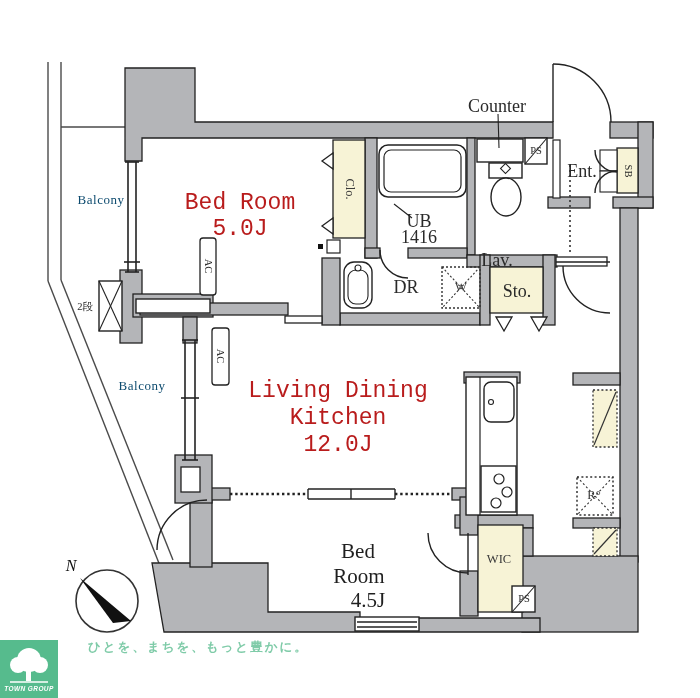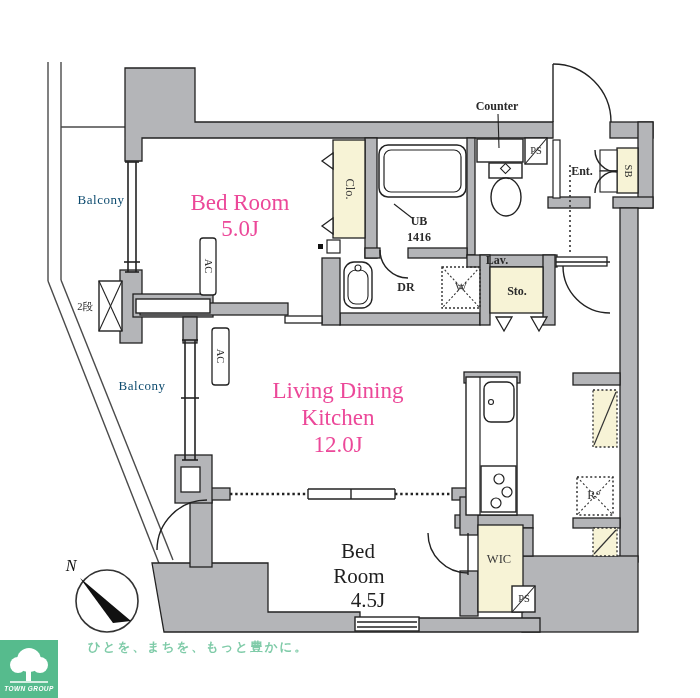--- a/index.html
+++ b/index.html
@@ -4,23 +4,23 @@
 <style>
   * { margin:0; padding:0; box-sizing:border-box; }
   html,body { width:700px; height:698px; background:#ffffff; overflow:hidden; }
   #stage { position:relative; width:700px; height:698px; background:#fff;
            font-family:"Liberation Serif","DejaVu Serif",serif; }
   #plan-svg { position:absolute; left:0; top:0; }
   .lbl { position:absolute; transform:translate(-50%,-50%); white-space:nowrap;
          color:#2e2e2e; line-height:1.05; text-align:center; }
   .lbl-left { transform:translate(0,-50%); text-align:center; }
   .vert { transform:translate(-50%,-50%) rotate(90deg); }
-  .serif-xl { font-size:23px; color:#ec4899; }
+  .serif-xl { font-size:23px; color:#b91c1c;font-family:Liberation Mono, monospace; }
   .serif-lg { font-size:21px; color:#1f1f1f;margin-top:19px; }
-  .serif-md { font-size:12px; color:#2a2a2a;font-weight:bold; }
+  .serif-md { font-size:18px; color:#2a2a2a; }
   .serif-sm { font-size:12.5px; color:#3a3a3a; }
   .serif-xs { font-size:10.5px; color:#2a2a2a; }
   .balcony-lbl { font-size:13px; color:#0c4a6e; letter-spacing:0.5px; }
   .compass-n { font-style:italic; font-size:16px; color:#111; }
   .tagline { font-family:"Liberation Sans","DejaVu Sans",sans-serif;
              font-size:12.5px; font-weight:bold; letter-spacing:2px;
              color:var(--tagline-green,#7fcba8); }
   .brand { font-family:"Liberation Sans","DejaVu Sans",sans-serif;
            font-size:27px; font-weight:bold; letter-spacing:3px;
            color:var(--brand-green,#6cc59d); }

